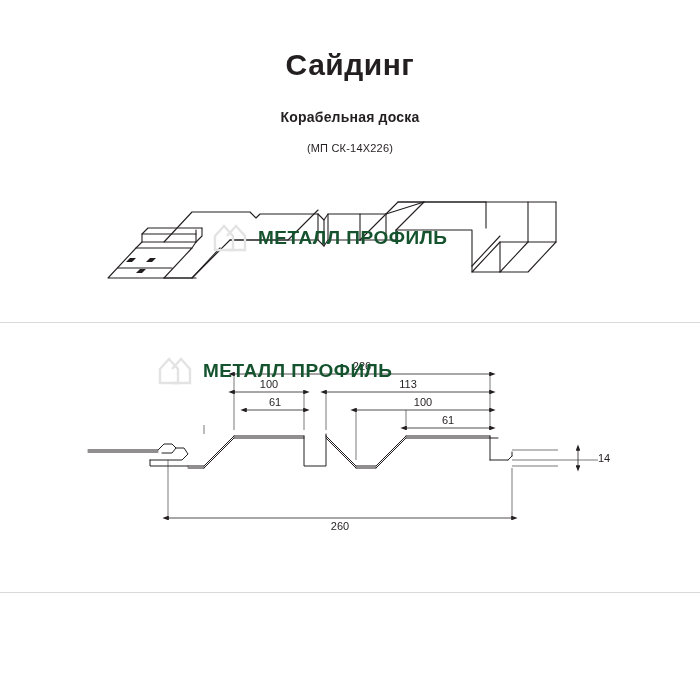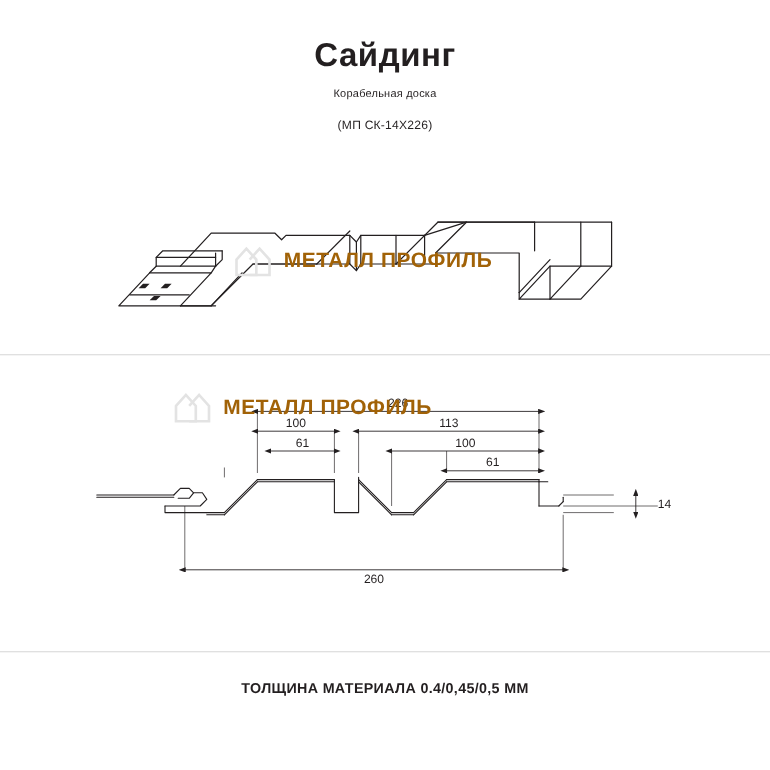--- a/index.html
+++ b/index.html
@@ -15,35 +15,35 @@
     overflow: hidden;
     position: relative;
   }
   .page {
     position: absolute;
     inset: 0;
   }
   
   .header {
     position: absolute;
-    top: 34px;
+    top: 48px;
     left: 0;
     width: 700px;
     text-align: center;
   }
   .title {
     font-size: 30px;
     font-weight: bold;
     letter-spacing: 0.5px;
     line-height: 1.1;
   }
   .subtitle {
-    font-size: 10px;
-    font-weight: normal;
-    margin-top: 13px;
+    font-size: 14px;
+    font-weight: bold;
+    margin-top: 28px;
     letter-spacing: 0.2px;
   }
   .code {
     font-size: 11px;
     margin-top: 17px;
     letter-spacing: 0.2px;
   }
   
   .divider {
     position: absolute;
@@ -86,21 +86,21 @@
     position: absolute;
     pointer-events: none;
     user-select: none;
     opacity: 1;
   }
   .wm-1 { left: 213px; top: 222px; }
   .wm-2 { left: 158px; top: 355px; }
   .wm-text {
     font-size: 19px;
     font-weight: bold;
-    color: #a16207;
+    color: #14532d;
     letter-spacing: 0.5px;
     white-space: nowrap;
   }
   .wm-row { display: flex; align-items: center; gap: 9px; }
 </style>
 </head>
 <body>
 
 <div class="page">
 
@@ -256,21 +256,20 @@
         <text x="410" y="94">61</text>
         <text x="302" y="200">260</text>
         <text x="560" y="132" text-anchor="start">14</text>
       </g>
     </svg>
   </div>
 
   <div class="divider top"></div>
   <div class="divider bottom"></div>
 
-  <div class="footer">ТОЛЩИНА МАТЕРИАЛА 0.4/0,45/0,5 ММ</div>
 
   <div class="wm wm-1">
     <div class="wm-row">
       <svg width="36" height="32" viewBox="0 0 36 32">
         <path d="M2 14 L11 4 L20 14 L20 28 L2 28 Z" fill="none" stroke="#e3e3e3" stroke-width="2.4"></path>
         <path d="M14 14 L23 4 L32 14 L32 28 L14 28" fill="none" stroke="#e3e3e3" stroke-width="2.4"></path>
       </svg>
       <span class="wm-text">МЕТАЛЛ ПРОФИЛЬ</span>
     </div>
   </div>

